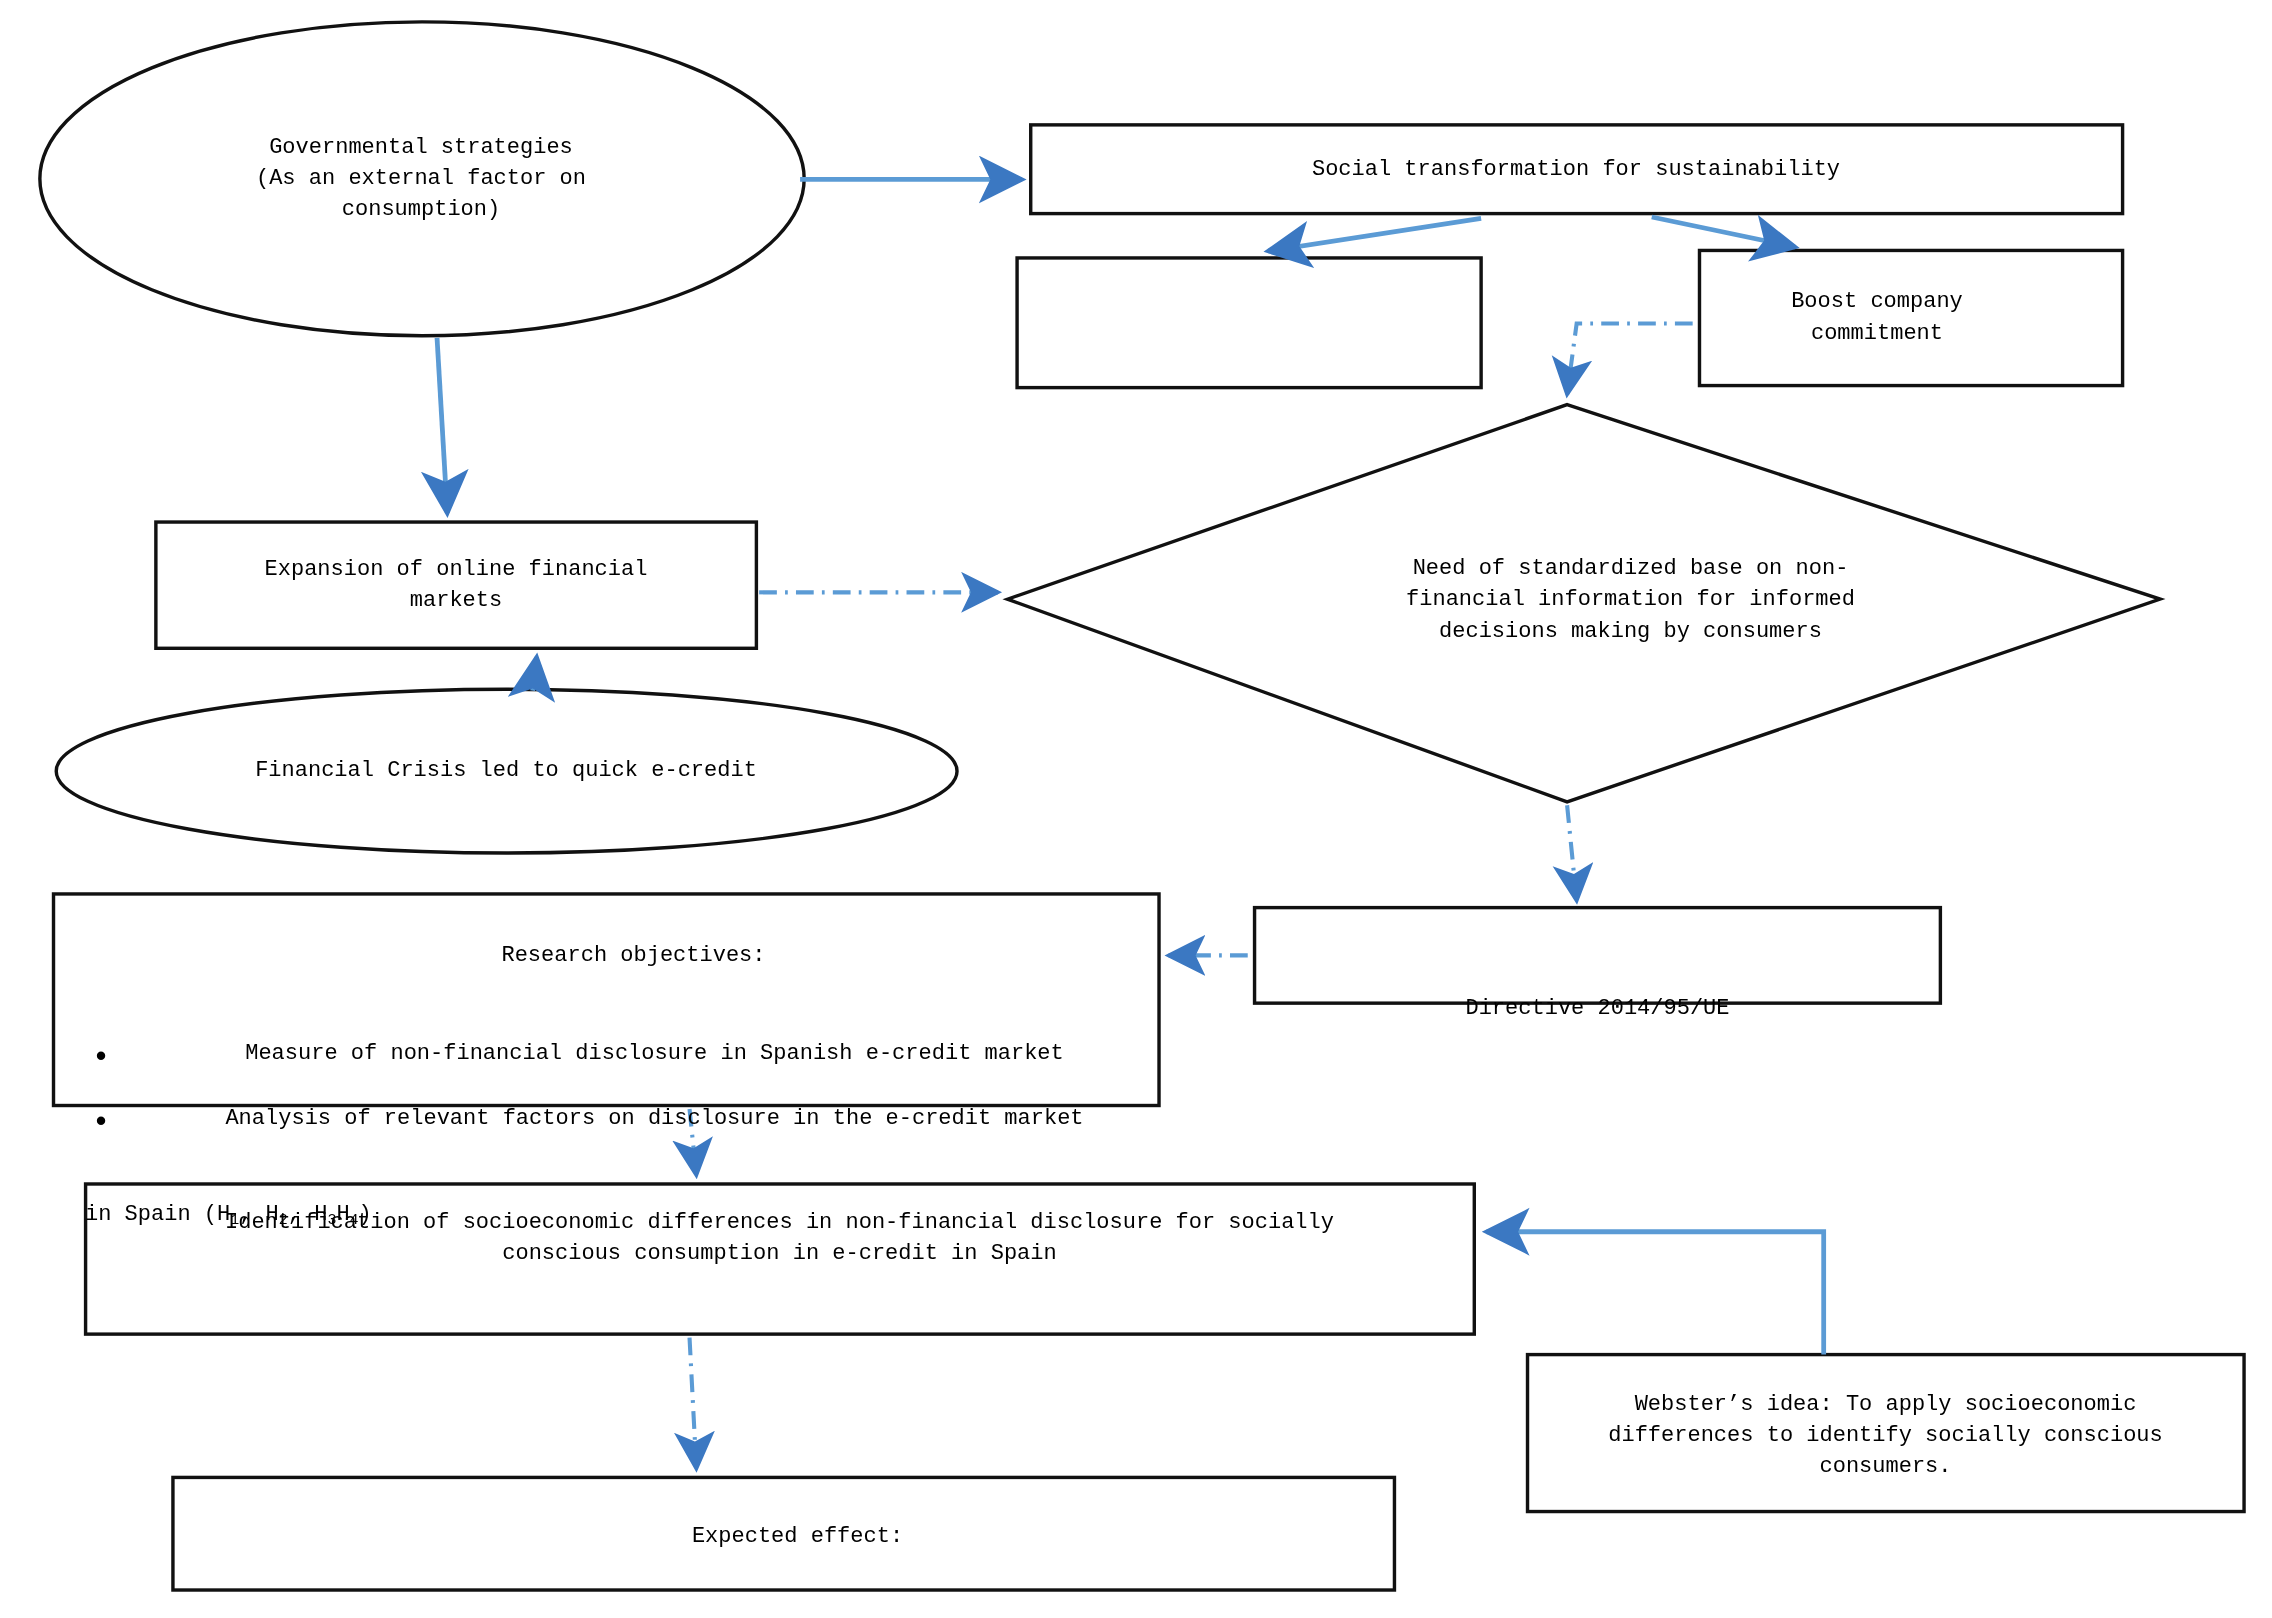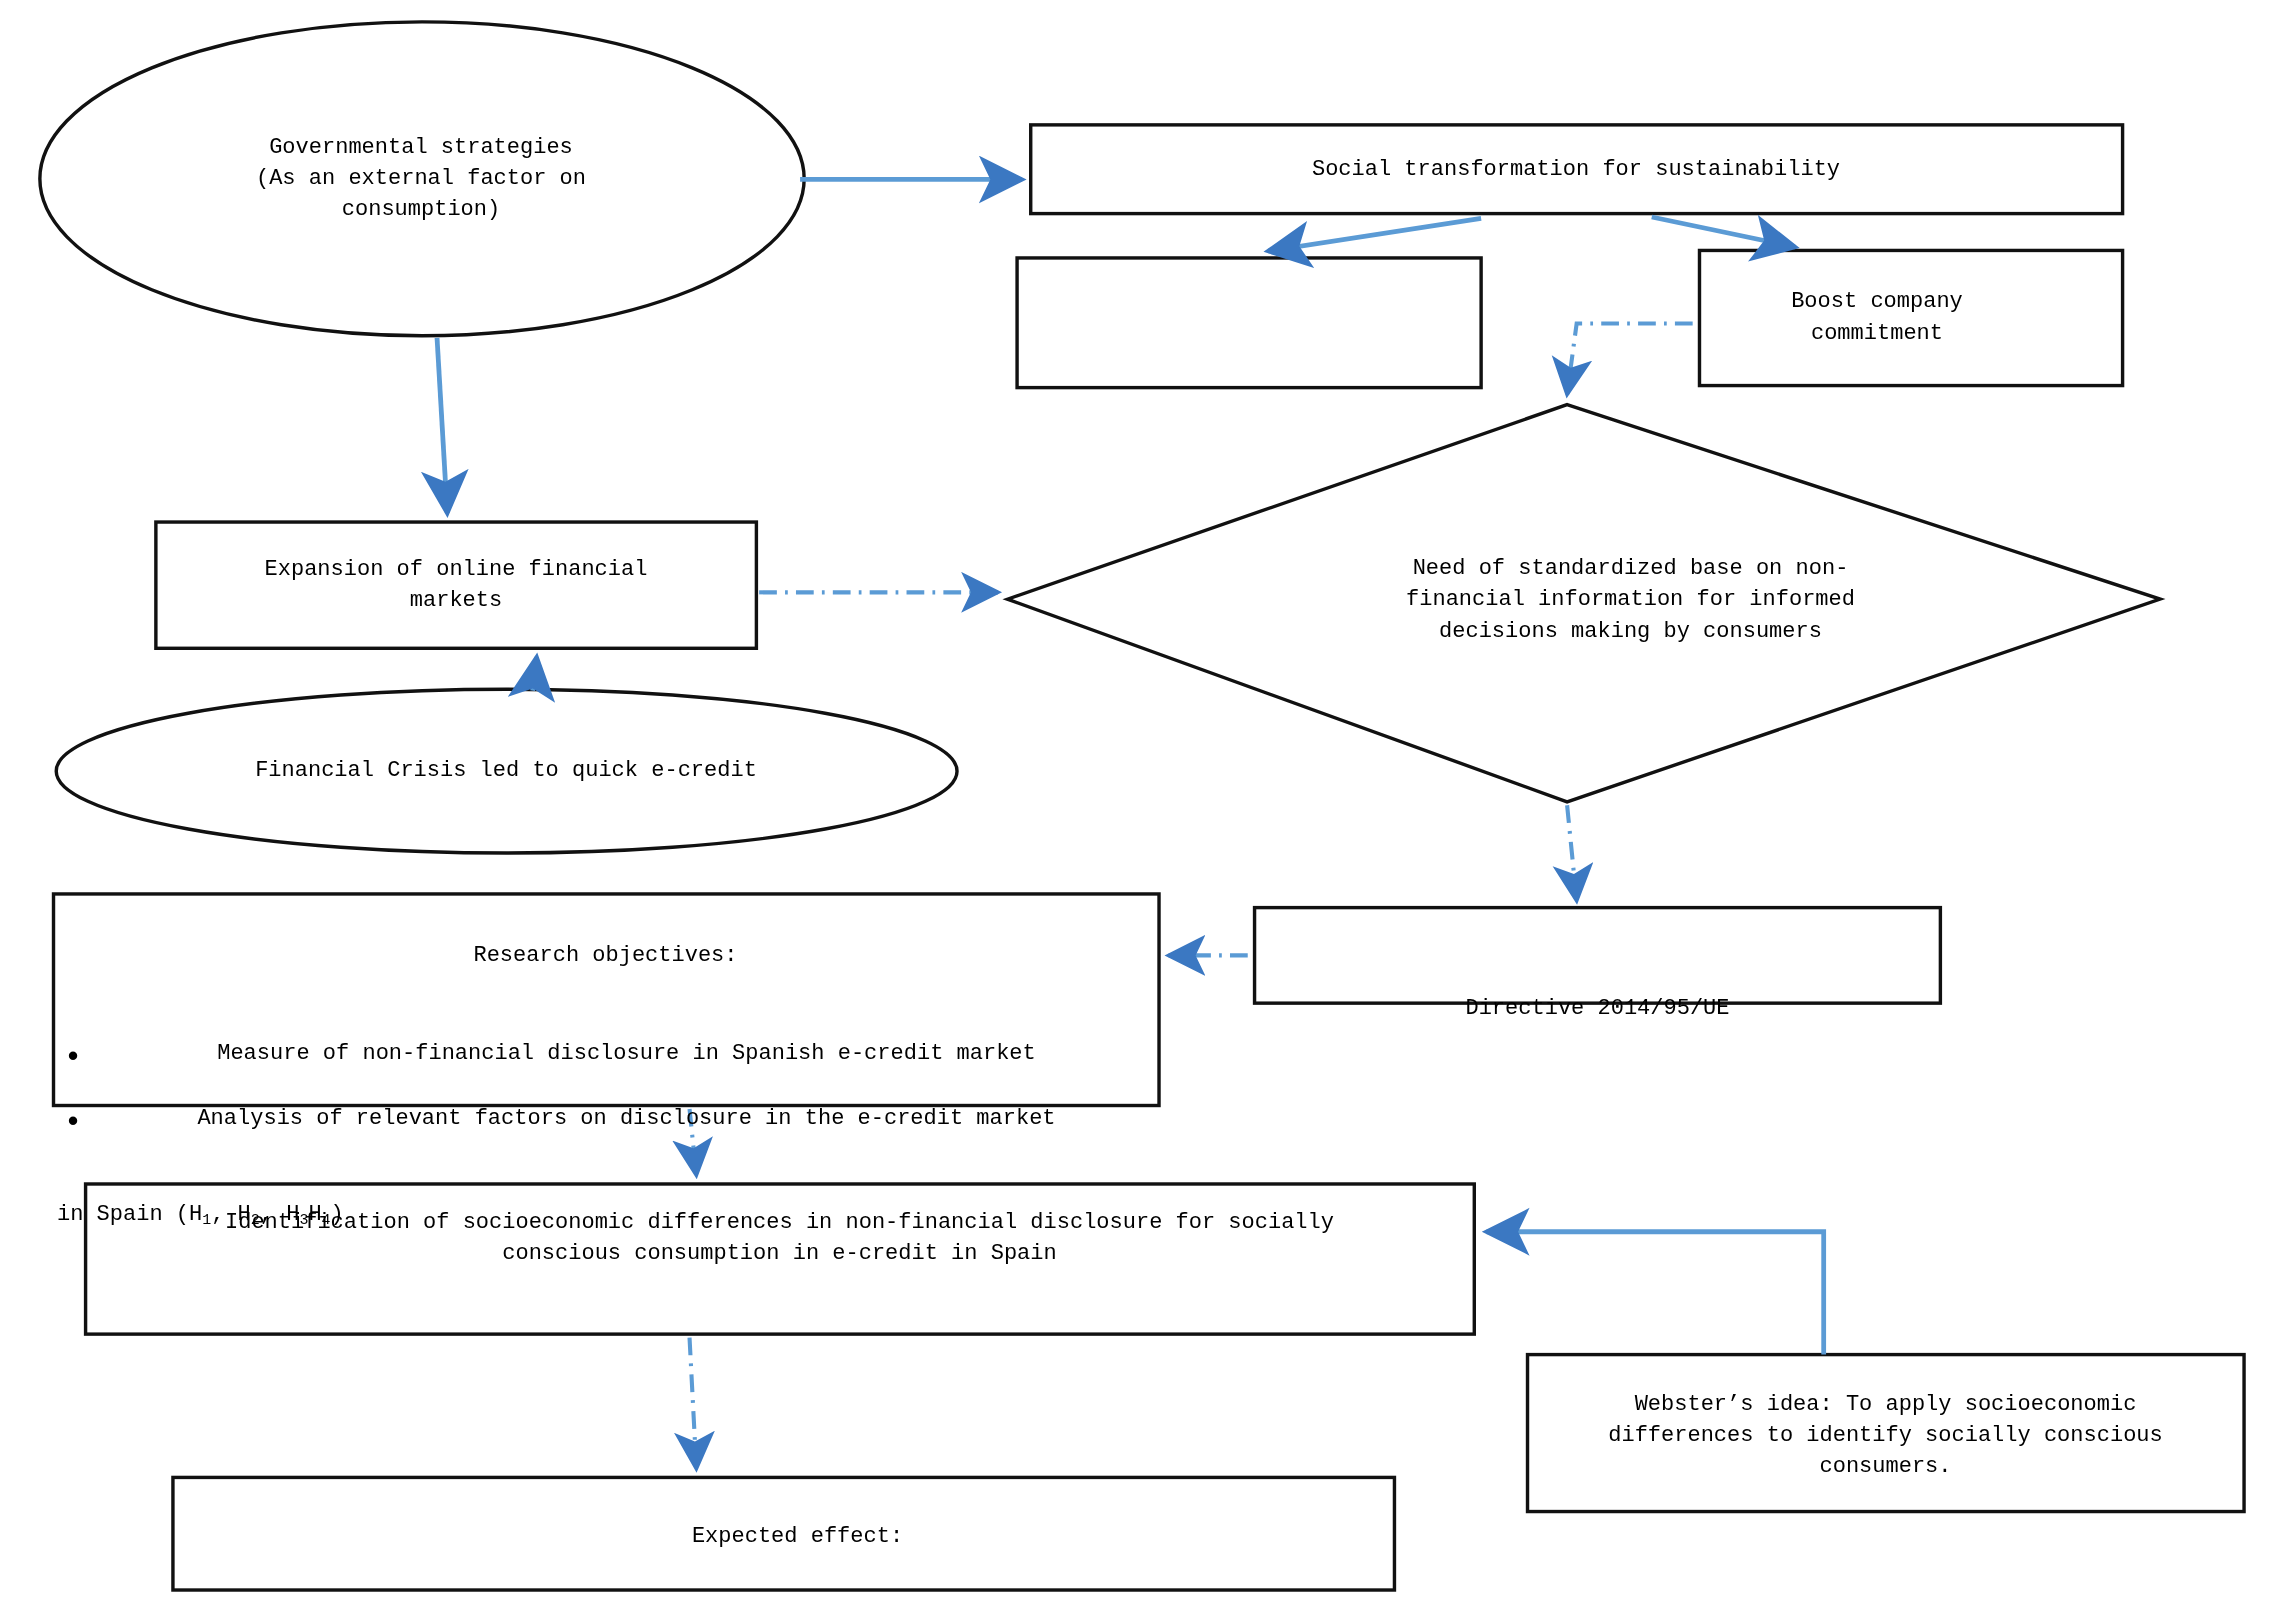--- a/index.html
+++ b/index.html
@@ -35,20 +35,21 @@
     font-size: 22px;
     line-height: 1.42;
     color: #000000;
     box-sizing: border-box;
     pointer-events: none;
     white-space: pre-line;
   }
   .node-text.left-align {
     text-align: left;
     justify-content: flex-start;
+    margin-left: 28px;
   }
   .bullet-list {
     list-style: none;
     margin: 0;
     padding: 0;
   }
   .bullet-list li {
     position: relative;
     padding-left: 42px;
     margin: 0 0 2.7px 0;

